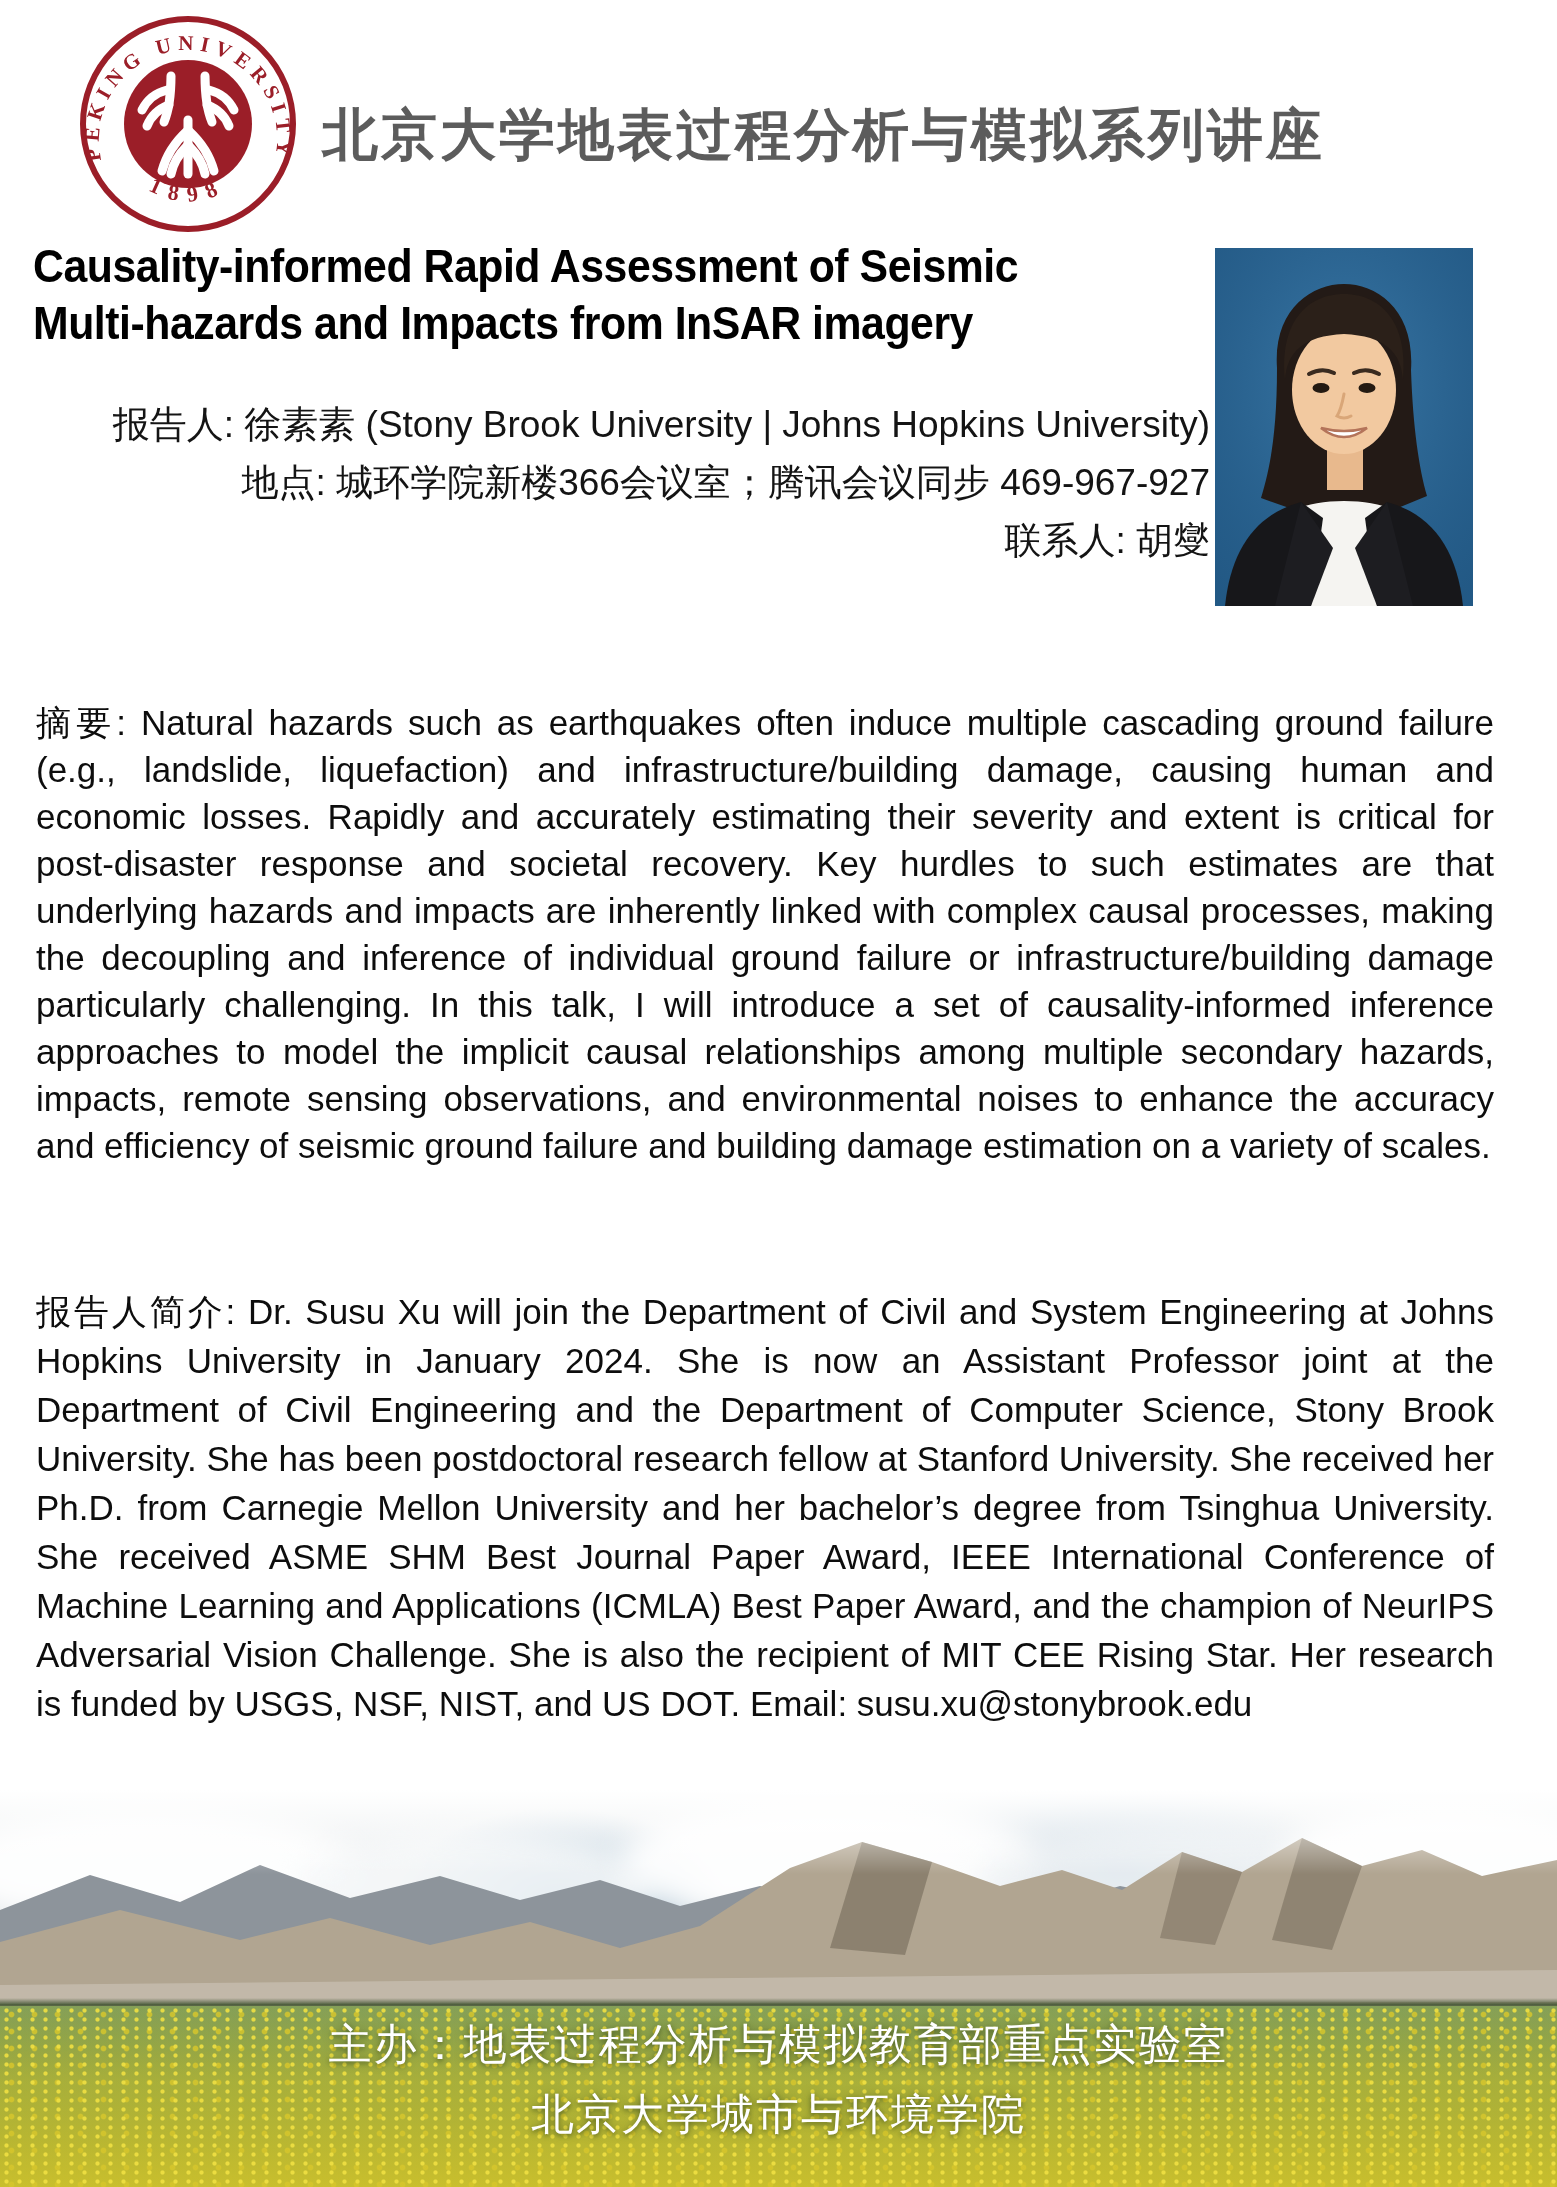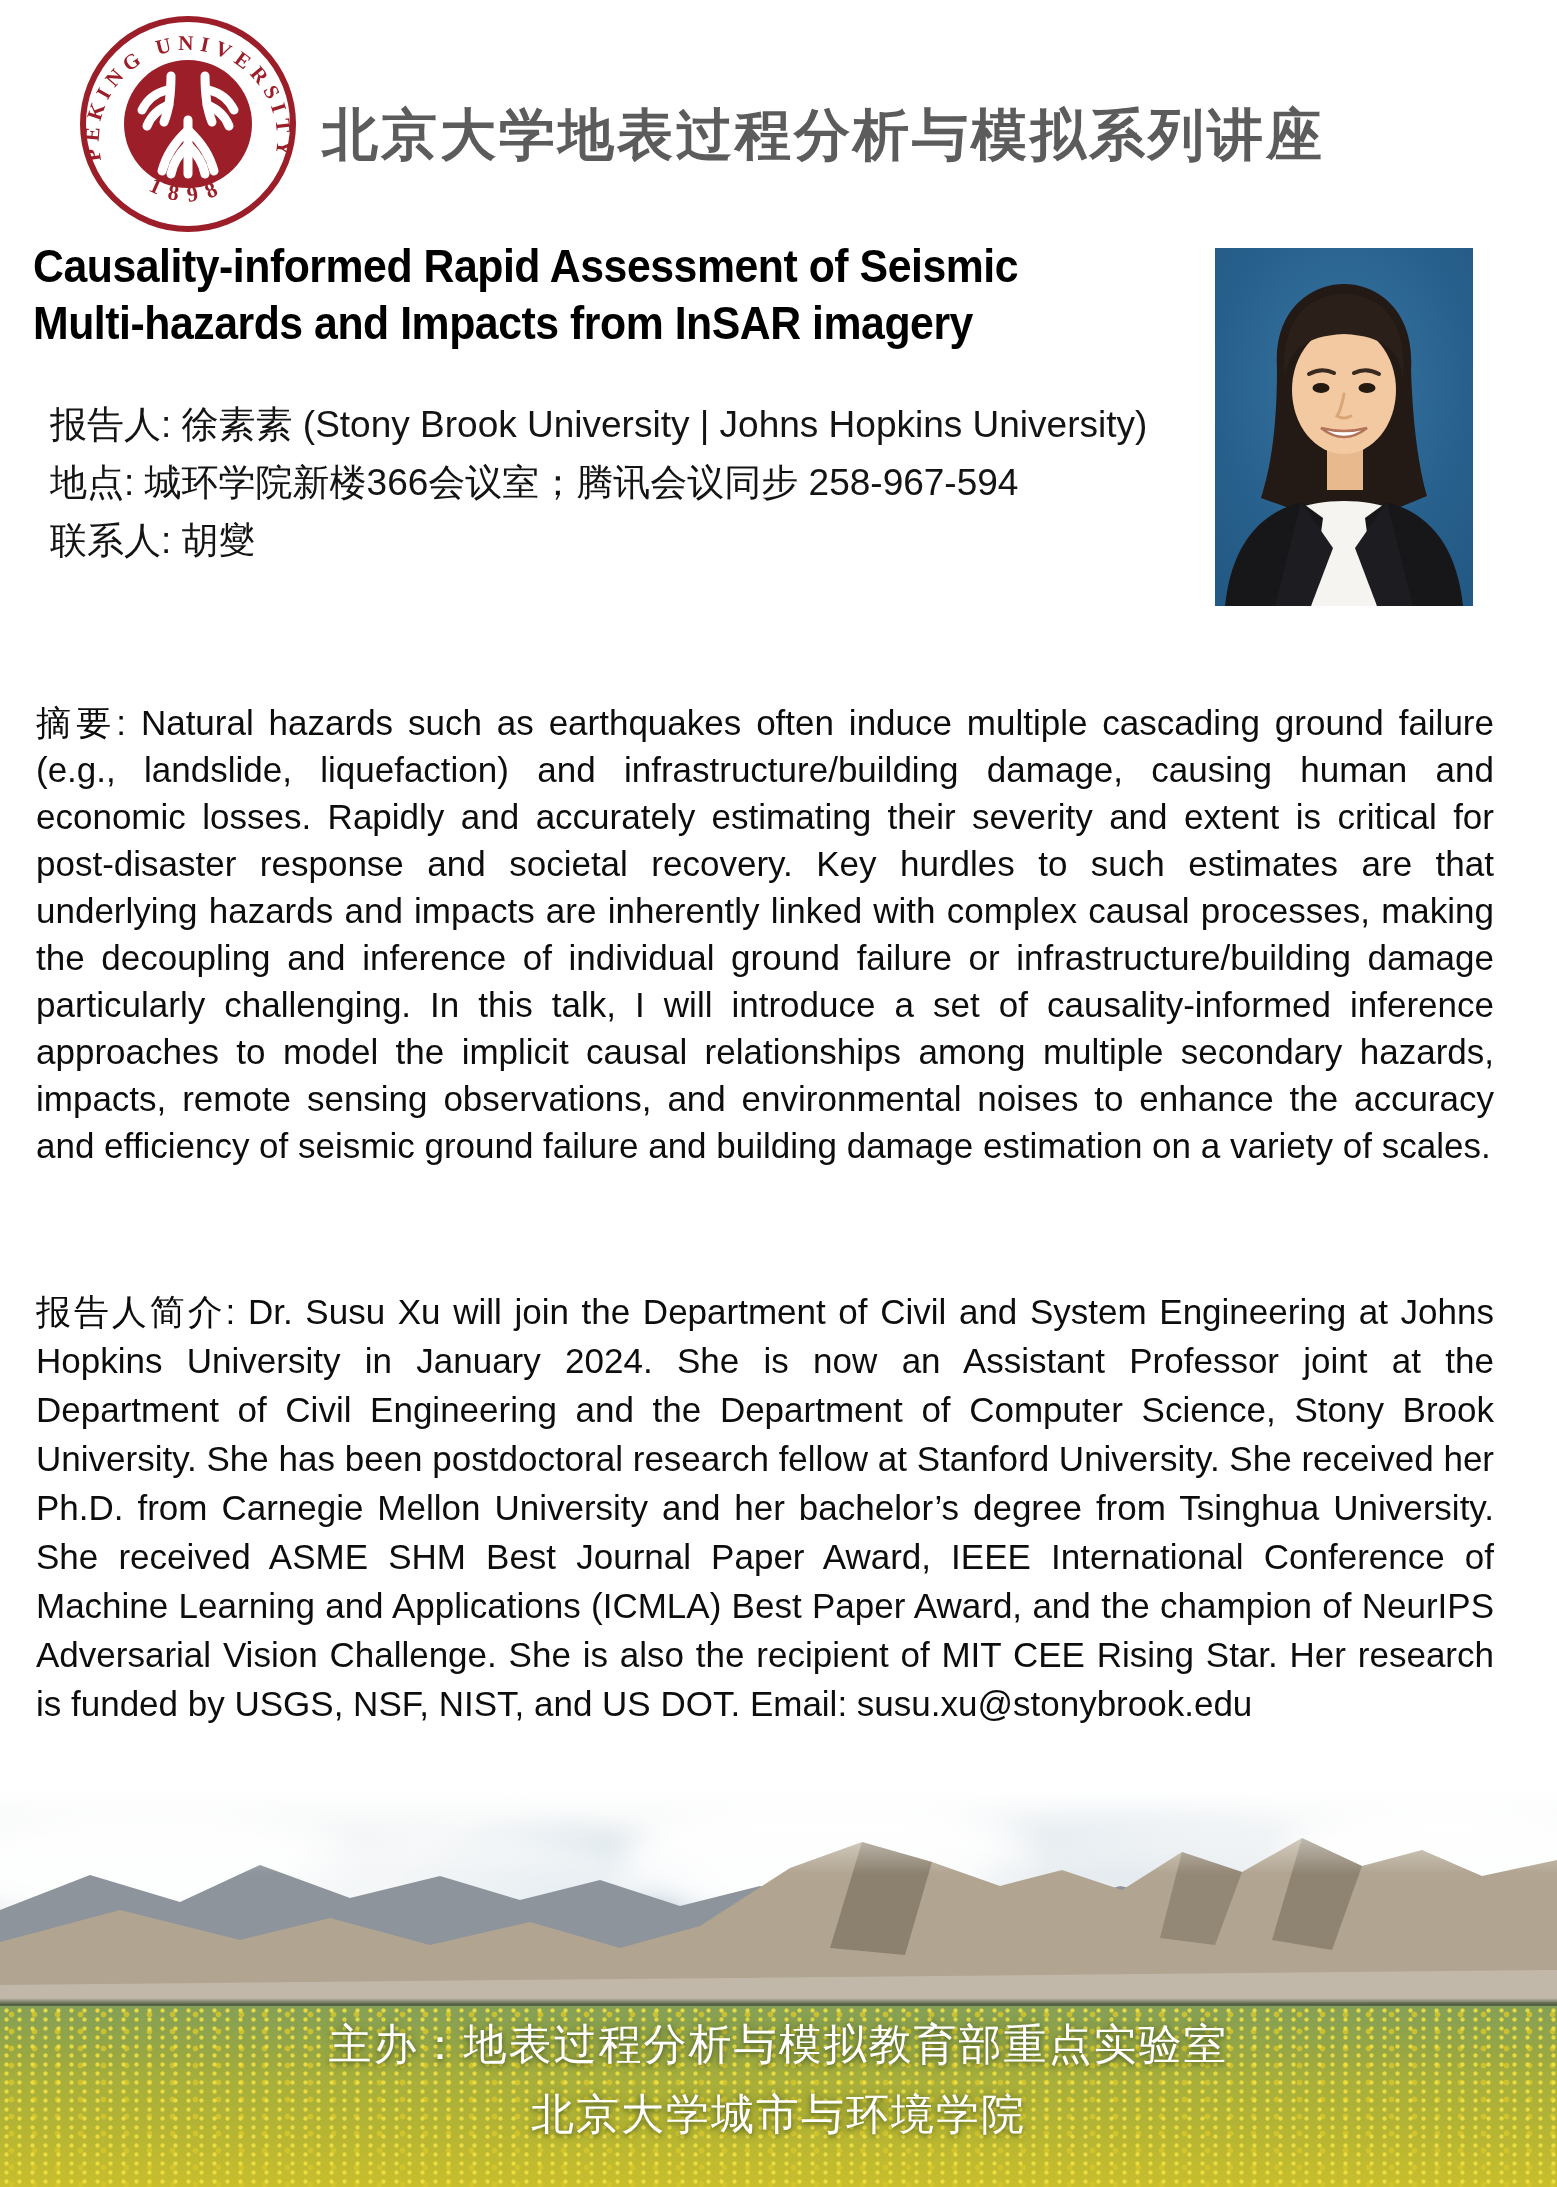--- a/index.html
+++ b/index.html
@@ -22,21 +22,21 @@
   .talk-title{
     position:absolute;left:33px;top:238px;width:1150px;
     font-size:46px;font-weight:bold;color:#000;line-height:57px;
     letter-spacing:-0.5px;
   }
   .talk-title .tline{display:block;transform:scaleX(.93);transform-origin:left;white-space:nowrap;}
   .info-lines{
     position:absolute;left:50px;top:396px;width:1160px;
     font-size:37px;line-height:58px;color:#141414;
   }
-  .info-line{white-space:nowrap;}
+  .info-line{white-space:nowrap;text-align:right;}
   
   .photo{position:absolute;left:1215px;top:248px;width:258px;height:358px;overflow:hidden;}
   .photo svg{display:block;}
   
   .para{
     position:absolute;left:36px;width:1458px;
     font-size:35px;color:#0d0d0d;text-align:justify;
   }
   .abstract{top:664px;line-height:47px;}
   .bio{top:1252px;line-height:49px;}
@@ -117,21 +117,21 @@
 
   <div class="series-title">北京大学地表过程分析与模拟系列讲座</div>
 
   <div class="talk-title">
     <span class="tline">Causality-informed Rapid Assessment of Seismic</span>
     <span class="tline">Multi-hazards and Impacts from InSAR imagery</span>
   </div>
 
   <div class="info-lines">
     <div class="info-line">报告人: 徐素素 (Stony Brook University | Johns Hopkins University)</div>
-    <div class="info-line">地点: 城环学院新楼366会议室；腾讯会议同步 258-967-594</div>
+    <div class="info-line">地点: 城环学院新楼366会议室；腾讯会议同步 469-967-927</div>
     <div class="info-line">联系人: 胡燮</div>
   </div>
 
   <div class="photo">
     <svg width="258" height="358" viewBox="0 0 258 358">
       <rect width="258" height="358" fill="#2a6b9c"></rect>
       <rect width="258" height="358" fill="url(#pgrad)"></rect>
       <defs>
         <radialGradient id="pgrad" cx="50%" cy="38%" r="75%">
           <stop offset="0%" stop-color="rgba(70,130,175,.55)"></stop>

